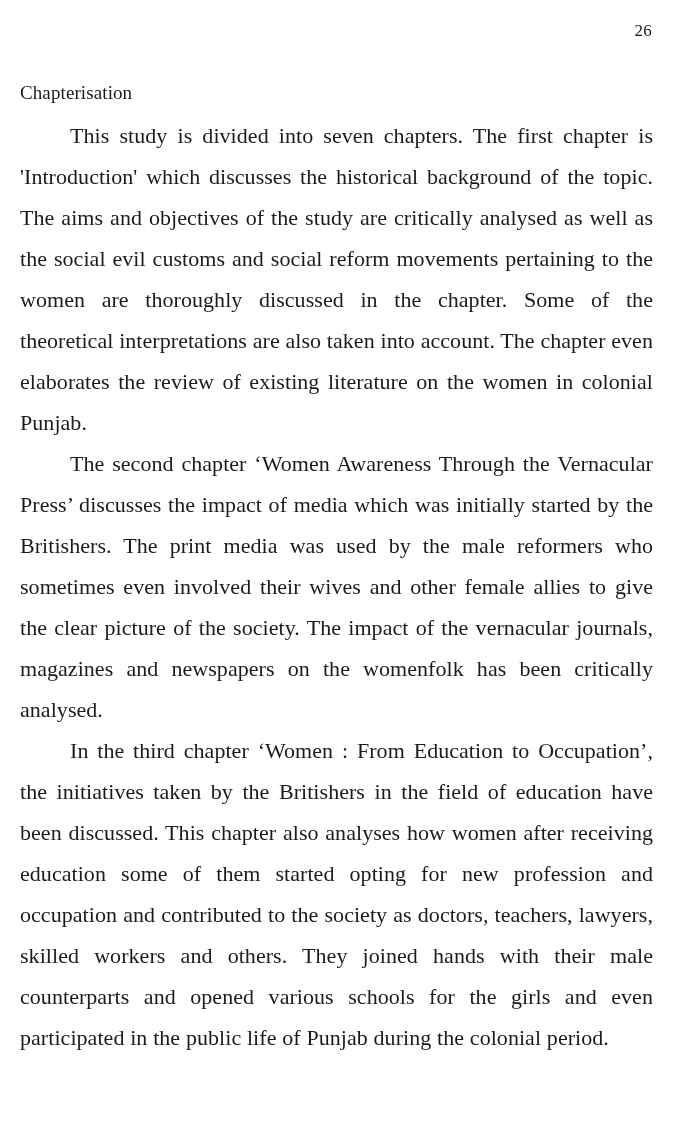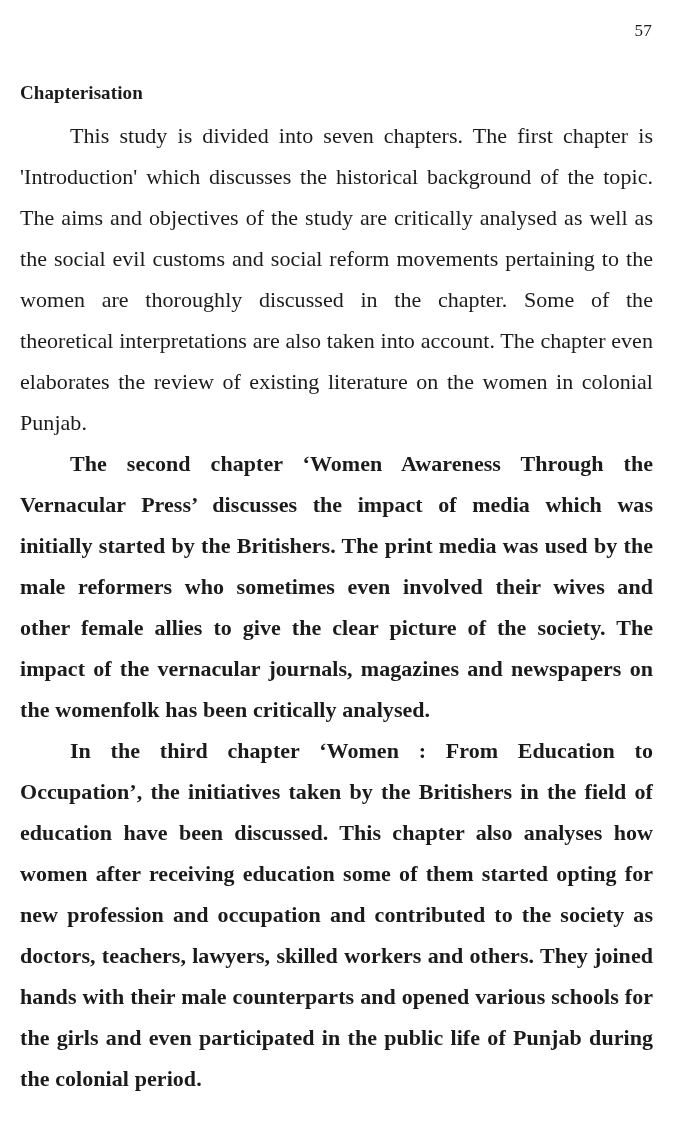--- a/index.html
+++ b/index.html
@@ -43,21 +43,21 @@
   .text-block {
     position: absolute;
     top: 80px;
     left: 20px;
     width: 633px;
   }
 
   .section-heading {
     font-size: 19px;
     line-height: 26px;
-    font-weight: bold;
+    font-weight: normal;
     margin: 0 0 9px 0;
     text-align: left;
     letter-spacing: 0.1px;
   }
 
   p.body-para {
     margin: 0;
     font-size: 22px;
     line-height: 41px;
     text-align: justify;
@@ -65,30 +65,29 @@
     text-indent: 50px;
     letter-spacing: 0.05px;
     word-spacing: 0.2px;
     hyphens: none;
     -webkit-hyphens: none;
   }
   
 
   p.body-para + p.body-para {
     margin-top: 0;
-    font-weight: bold;
   }
 </style>
 </head>
 <body>
 
 <div class="page">
 
   <div class="folio-row">
-    <span class="folio">57</span>
+    <span class="folio">26</span>
   </div>
 
   <div class="text-block">
 
     <h2 class="section-heading">Chapterisation</h2>
 
     <p class="body-para">This study is divided into seven chapters. The first chapter is 'Introduction' which discusses the historical background of the topic. The aims and objectives of the study are critically analysed as well as the social evil customs and social reform movements pertaining to the women are thoroughly discussed in the chapter. Some of the theoretical interpretations are also taken into account. The chapter even elaborates the review of existing literature on the women in colonial Punjab.</p>
 
     <p class="body-para">The second chapter ‘Women Awareness Through the Vernacular Press’ discusses the impact of media which was initially started by the Britishers.  The print media was used by the male reformers who sometimes even involved their wives and other female allies to give the clear picture of the society. The impact of the vernacular journals, magazines and newspapers on the womenfolk has been critically analysed.</p>
 

